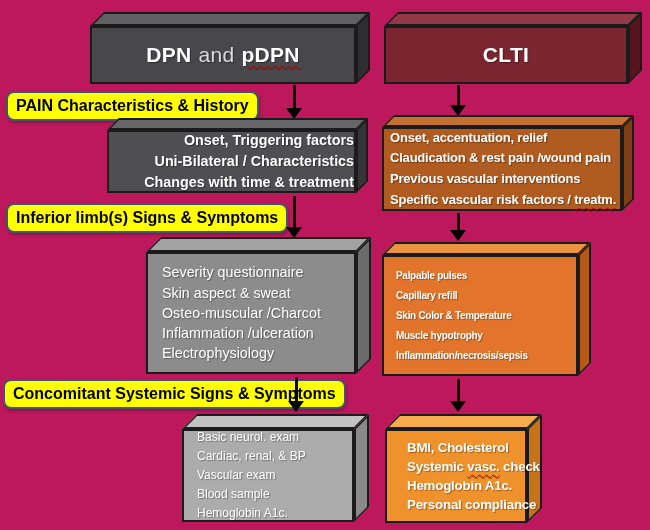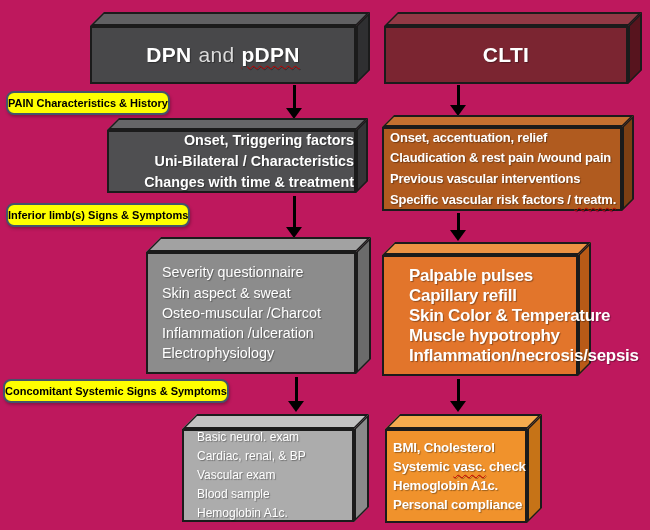--- a/index.html
+++ b/index.html
@@ -36,41 +36,41 @@
   .wavy {
     text-decoration-line:underline; text-decoration-style:wavy;
     text-decoration-color:#c00000; text-decoration-thickness:1px;
     text-underline-offset:3px;
   }
 
   
   #box-dpn-history .front  { padding-left:21px; font-size:14.3px; font-weight:700; line-height:21px;align-items:flex-end; }
   #box-clti-history .front { padding-left:6px;  font-size:13px;   font-weight:700; line-height:20.6px; letter-spacing:-0.2px; }
   #box-dpn-signs .front    { padding-left:14px; font-size:14.3px; font-weight:400; line-height:20.2px; }
-  #box-clti-signs .front   { padding-left:25px;  font-size:17px; font-weight:700; line-height:20px;   letter-spacing:-0.3px; }
+  #box-clti-signs .front   { padding-left:12px;  font-size:10px; font-weight:700; line-height:20px;   letter-spacing:-0.3px; }
   #box-dpn-systemic .front { padding-left:13px; font-size:12px;   font-weight:400; line-height:19px; }
-  #box-clti-systemic .front{ padding-left:6px;  font-size:13.3px; font-weight:700; line-height:19.2px; letter-spacing:-0.2px;justify-content:center; }
+  #box-clti-systemic .front{ padding-left:20px;  font-size:13.3px; font-weight:700; line-height:19.2px; letter-spacing:-0.2px;justify-content:center; }
 
   
   .arrow { position:absolute; width:16px; transform:translateX(-50%); }
   .arrow .stem {
     position:absolute; left:50%; margin-left:-1.5px; width:3px;
     top:0; bottom:8px; background:#000;
   }
   .arrow .head {
     position:absolute; left:50%; margin-left:-8px; bottom:0; width:0; height:0;
     border-left:8px solid transparent; border-right:8px solid transparent;
     border-top:11px solid #000;
   }
 
   
   .ylabel {
     position:absolute; background:#ffff00; border:2px solid #44546a;
-    border-radius:8px; padding:4px 0; color:#000;
-    font-size:11px; font-weight:700; white-space:nowrap;
+    border-radius:8px; padding:4px 8px; color:#000;
+    font-size:16px; font-weight:700; white-space:nowrap;
     box-shadow:1px 2px 3px rgba(0,0,0,.25);
   }
 </style>
 </head>
 <body>
 
 <div class="stage">
 
   <div class="box3d" id="box-dpn-header" style="left:90px;top:26px;width:266px;height:58px;--d:14px;--face:#48484a;--topc:#606062;--sidec:#2f2f31">
     <div class="topface"></div>

